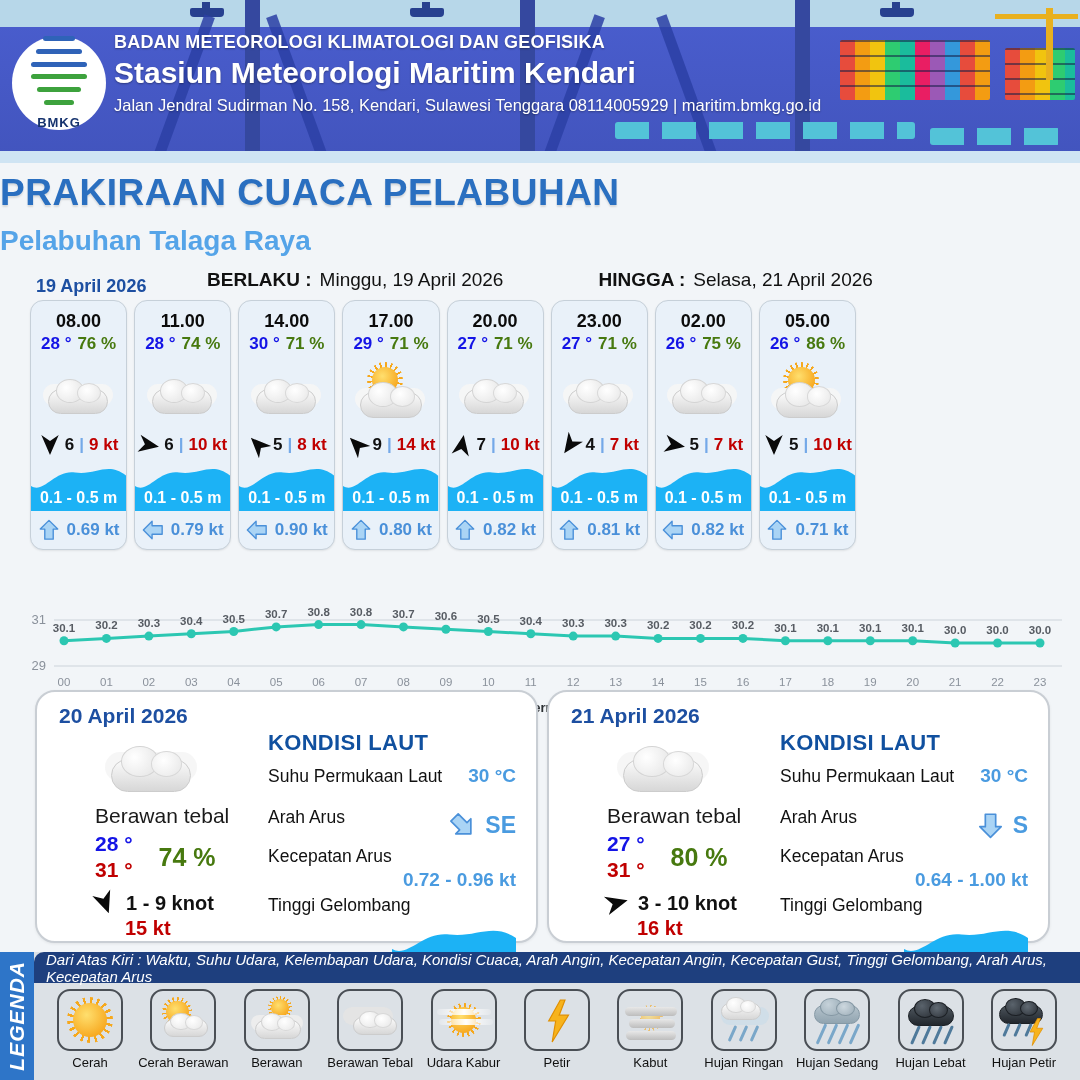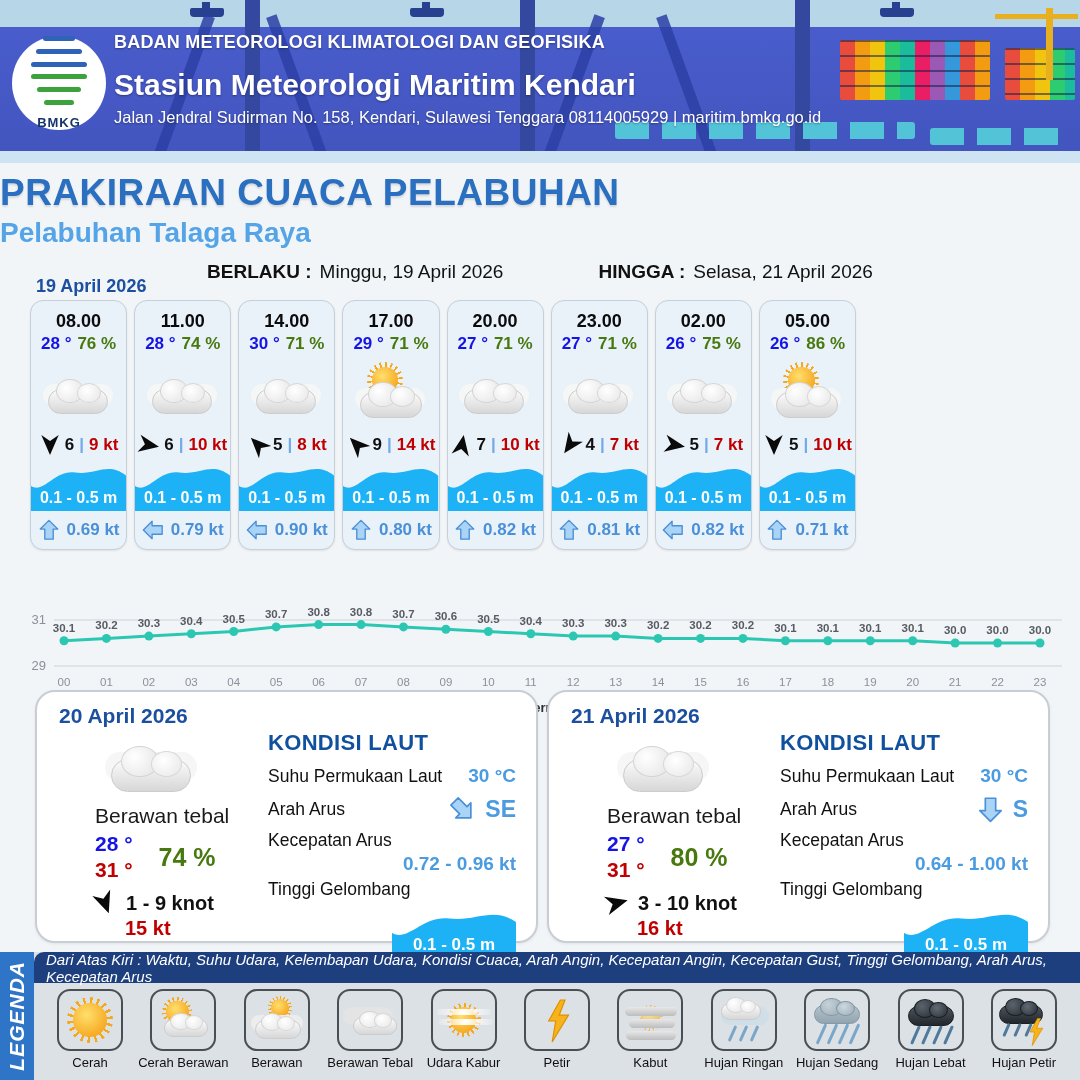--- a/index.html
+++ b/index.html
@@ -24,27 +24,27 @@
 
   .bmkg-logo { position:absolute; top:36px; left:12px; width:94px; height:94px; background:#fff; border-radius:50%; display:flex; flex-direction:column; align-items:center; justify-content:space-between; gap:2px; z-index:3; }
   .bmkg-logo .arc { height:5px; border-radius:4px; background:#2f63b8; }
   .bmkg-logo .a1{width:32px;} .bmkg-logo .a2{width:46px;} .bmkg-logo .a3{width:56px;}
   .bmkg-logo .gr { height:5px; border-radius:4px; background:#3da23d; }
   .bmkg-logo .g1{width:56px;} .bmkg-logo .g2{width:44px;} .bmkg-logo .g3{width:30px;}
   .bmkg-logo span { font-size:13px; font-weight:bold; color:#16336e; letter-spacing:1px; margin-top:2px; }
 
   .header-text { position:absolute; left:114px; top:32px; z-index:3; color:#fff; text-shadow:0 1px 2px rgba(0,0,0,.35); }
   .ht-org { font-size:18px; font-weight:bold; letter-spacing:.2px; }
-  .ht-station { font-size:30px; font-weight:bold; margin-top:15px; }
+  .ht-station { font-size:30px; font-weight:bold; margin-top:3px; }
   .ht-address { font-size:16.5px; margin-top:6px; }
 
   
   .title-block { position:absolute; top:172px; left:0; width:1080px; text-align:left; }
   .t-main { font-size:37px; font-weight:800; color:#2a6fc0; letter-spacing:.5px; text-shadow:0 2px 2px rgba(0,0,0,.12); }
-  .t-sub { font-size:28px; font-weight:800; color:#55a4e8; margin-top:3px; }
+  .t-sub { font-size:28px; font-weight:800; color:#55a4e8; margin-top:11px; }
   .t-dates { margin-top:12px; display:flex; justify-content:center; gap:95px; font-size:19px; color:#111; }
   .t-dates b { font-weight:bold; margin-right:8px; }
 
   
   .hourly-date { position:absolute; top:276px; left:36px; font-size:18px; font-weight:bold; color:#1d4fa1; }
   .cards-row { position:absolute; top:300px; left:30px; width:826px; height:250px; display:flex; gap:7px; }
   .hcard { position:relative; flex:1; background:#e9f1f9; border:1.5px solid #c6d0d9; border-radius:13px; overflow:hidden; box-shadow:0 1px 2px rgba(0,0,0,.08); }
   .h-time { margin-top:10px; text-align:center; font-size:18px; font-weight:bold; color:#0b0b0b; }
   .h-th { display:flex; justify-content:space-between; padding:2px 10px 0 10px; font-size:17px; font-weight:bold; }
   .h-th .t { color:#1414e6; } .h-th .h { color:#47790f; }
@@ -100,21 +100,21 @@
   .blue { color:#1414e6; } .red { color:#c00000; } .green { color:#47790f; }
   .d-hum { font-size:25px; font-weight:bold; }
   .d-wind { display:flex; align-items:center; gap:9px; margin:9px 0 2px 34px; font-size:20px; font-weight:bold; color:#111; }
   .d-wind .warrow { width:24px; height:24px; }
   .d-gust { margin-left:66px; font-size:20px; font-weight:bold; color:#c00000; }
   .d-right { width:56%; padding-left:8px; }
   .k-title { font-size:22px; font-weight:bold; color:#10509f; letter-spacing:.3px; }
   .k-row { display:flex; justify-content:space-between; align-items:center; margin-top:9px; }
   .k-label { font-size:17.5px; color:#111; }
   .k-val { font-size:19px; font-weight:bold; color:#4a9be0; }
-  .k-dir { display:flex; align-items:center; gap:9px; }
+  .k-dir { display:flex; align-items:center; gap:9px;margin-top:16px; }
   .k-dir .carrow { width:27px; height:27px; }
   .k-dir span { font-size:23px; font-weight:bold; color:#4a9be0; }
   .k-speed { text-align:right; margin-top:2px; font-size:19px; font-weight:bold; color:#4a9be0; }
   .k-waverow { display:flex; justify-content:flex-end; margin-top:4px; }
   .k-wave { position:relative; width:124px; height:56px; }
   .k-wave svg { position:absolute; inset:0; width:100%; height:100%; }
   .k-wave span { position:absolute; bottom:5px; left:0; right:0; text-align:center; color:#fff; font-weight:bold; font-size:17px; }
 
   
   .legend { position:absolute; top:952px; left:0; width:1080px; height:128px; background:#dce1e6; }

